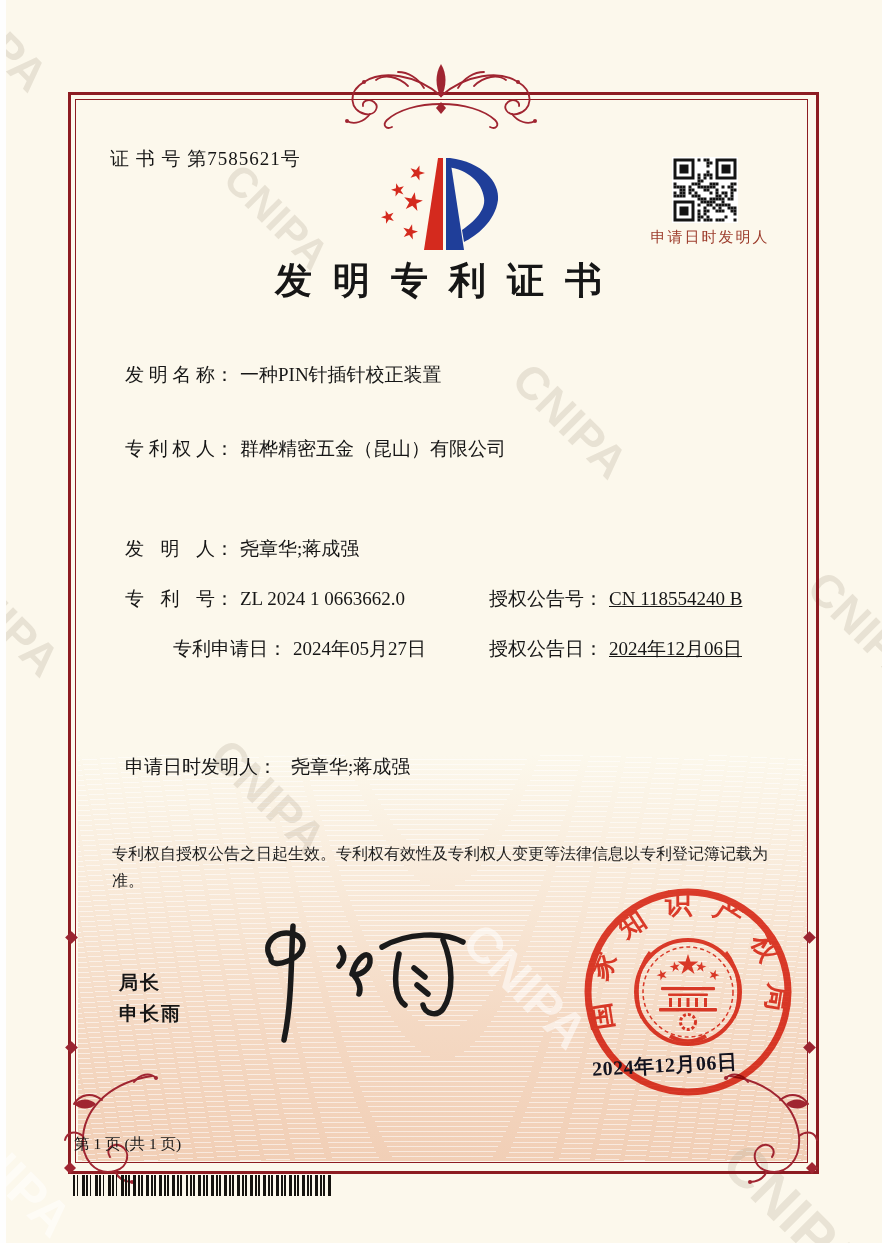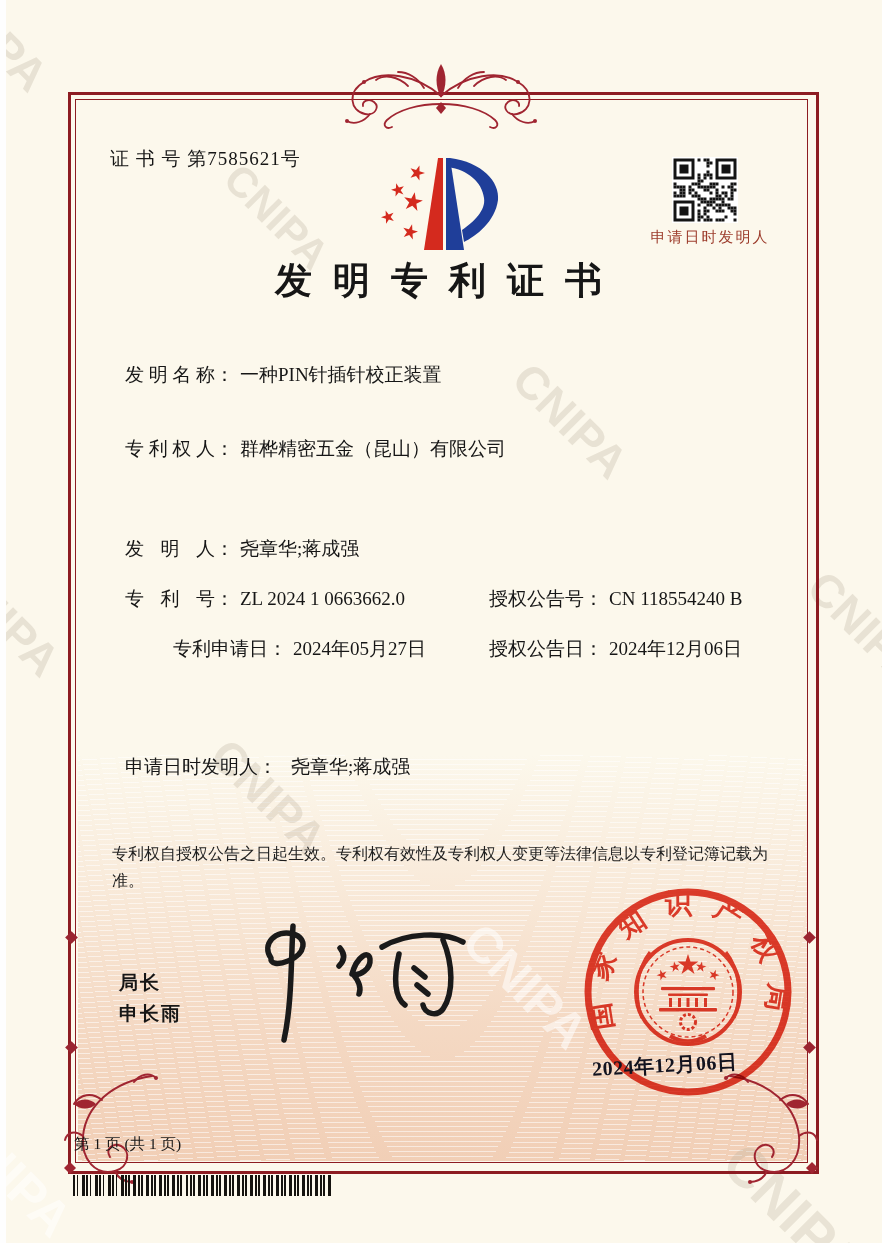--- a/index.html
+++ b/index.html
@@ -28,21 +28,21 @@
   .dia{position:absolute;width:9px;height:9px;background:#9a2430;transform:rotate(45deg);z-index:3;}
   
   .certno{position:absolute;left:110px;top:146px;font-size:19px;letter-spacing:1px;z-index:3;}
   .title{position:absolute;left:275px;top:256px;font-size:37px;font-weight:700;
          letter-spacing:21px;white-space:nowrap;z-index:3;}
   .qr-wrap{position:absolute;left:672px;top:157px;width:66px;height:66px;z-index:3;background:#fff;}
   .qr-label{position:absolute;left:646px;top:228px;width:128px;text-align:center;
             font-size:15px;letter-spacing:2px;color:#9c3b2b;z-index:3;}
   
   .row{position:absolute;left:125px;font-size:19px;line-height:26px;white-space:nowrap;z-index:3;}
-  .row-r{left:489px;}
+  .row-r{left:489px;text-decoration:underline;}
   .lbl{display:inline-block;}
   .lbl.j{width:90px;text-align:justify;text-align-last:justify;}
   .cl{display:inline-block;}
   .val{margin-left:6px;}
   .row.wide .val{margin-left:14px;}
   
   .para{position:absolute;left:112px;top:840px;width:678px;font-size:16px;line-height:27px;
         color:#1e1e1e;z-index:3;}
   .para .l1{text-indent:26px;}
   

